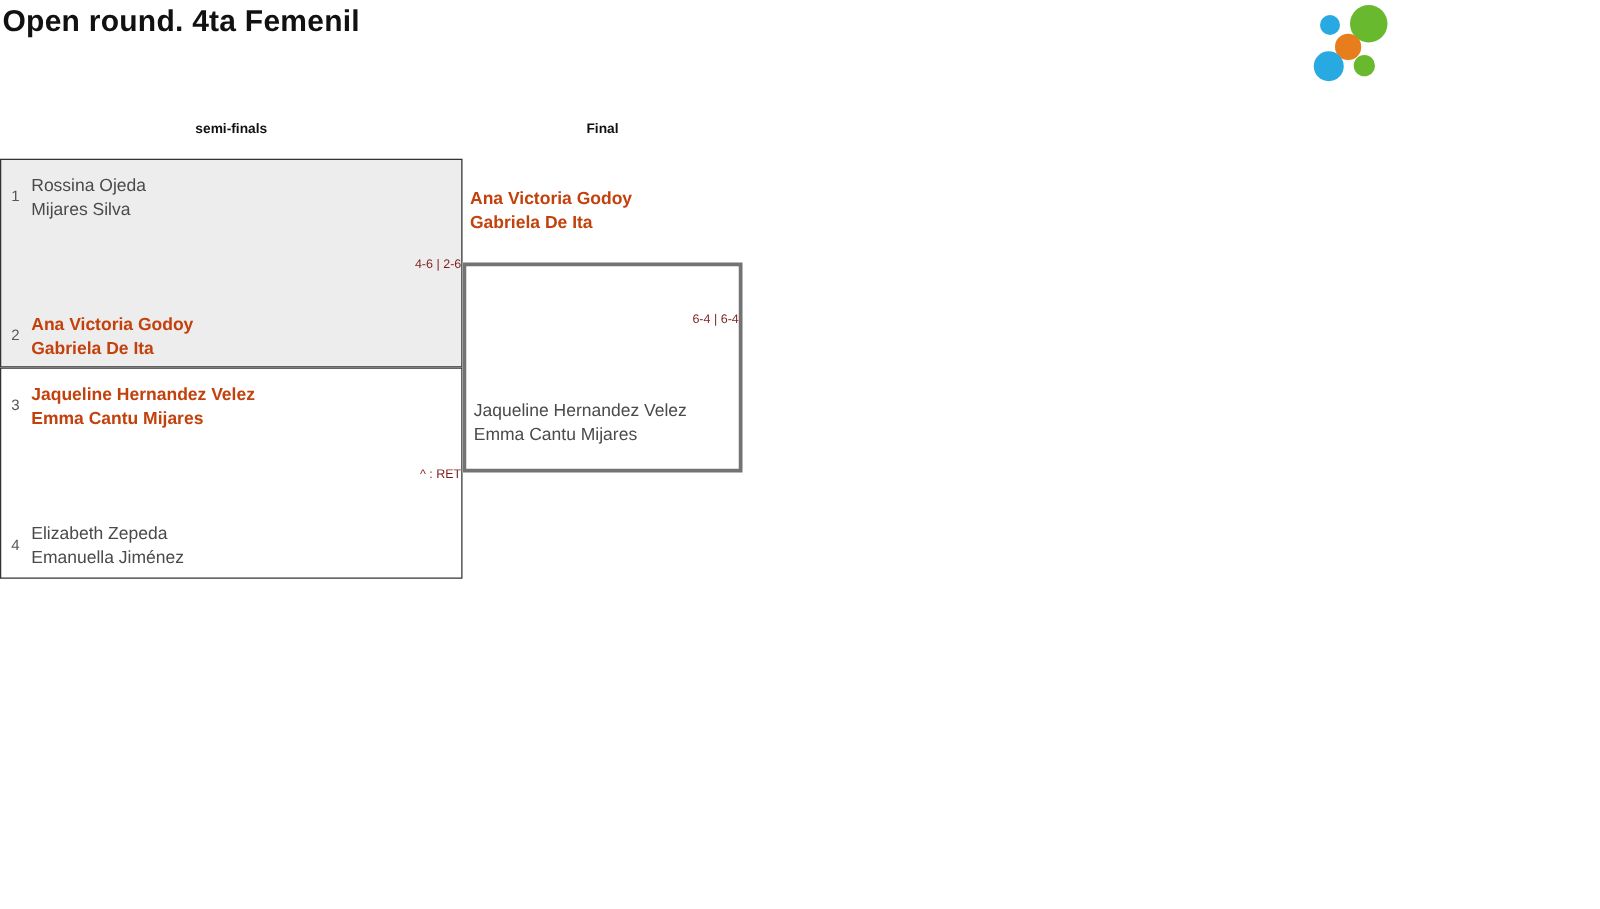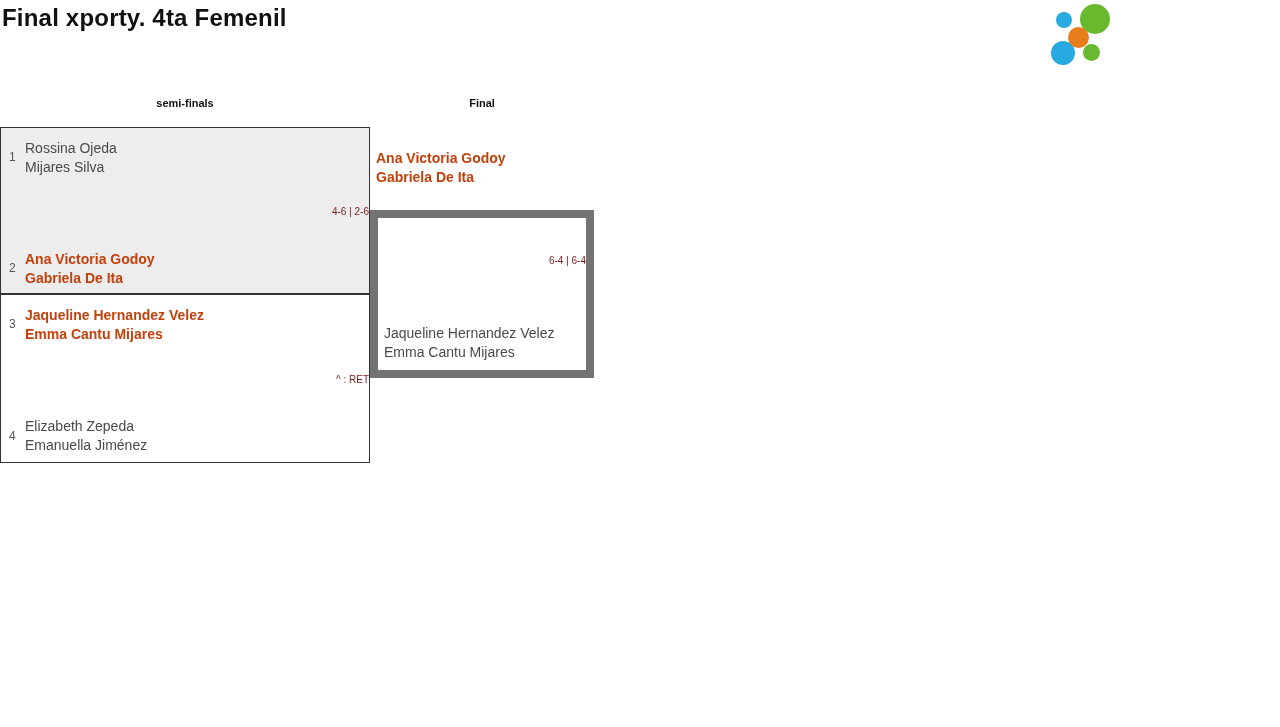--- a/index.html
+++ b/index.html
@@ -10,40 +10,40 @@
   .abs{position:absolute;}
   .page-title{
     left:2px;top:1px;font-size:24px;line-height:33px;font-weight:700;color:#111111;
     letter-spacing:0.2px;white-space:nowrap;
   }
   .round-header{
     top:97px;font-size:11px;font-weight:700;color:#111111;text-align:center;
   }
   .match-box{box-sizing:border-box;border:1px solid #333333;background:#ffffff;}
   .match-box.alt{background:#ededed;}
-  .final-box{box-sizing:border-box;border:8px solid #737373;background:#ffffff;}
+  .final-box{box-sizing:border-box;border:3px solid #737373;background:#ffffff;}
   .team{font-size:14px;line-height:19px;white-space:nowrap;}
   .team.winner{font-weight:700;color:#c2410c;}
   .team.loser{font-weight:400;color:#4a4a4a;}
   .score{font-size:10px;line-height:20px;color:#7f1d1d;text-align:right;}
   .seed{font-size:12px;line-height:15px;color:#555555;}
   .dot{position:absolute;border-radius:50%;}
   .dot.blue{background:#29a9e1;}
   .dot.green{background:#68b92e;}
   .dot.orange{background:#e87d1b;}
   .logo-text{
     left:1114px;top:4px;font-size:49px;line-height:62px;font-weight:700;
     color:#6fba2c;letter-spacing:-1px;white-space:nowrap;
   }
 </style>
 </head>
 <body>
 
 <div class="abs page-title">
-  <div>Final xporty. 4ta Femenil</div>
+  <div>Open round. 4ta Femenil</div>
 </div>
 
 <div class="abs" style="left:1045px;top:0;width:235px;height:72px;">
   <span class="dot blue" style="left:11px;top:12px;width:16px;height:16px;"></span>
   <span class="dot green" style="left:35px;top:4px;width:30px;height:30px;"></span>
   <span class="dot orange" style="left:23px;top:27px;width:21px;height:21px;"></span>
   <span class="dot blue" style="left:6px;top:41px;width:24px;height:24px;"></span>
   <span class="dot green" style="left:38px;top:44px;width:17px;height:17px;"></span>
 </div>
 

